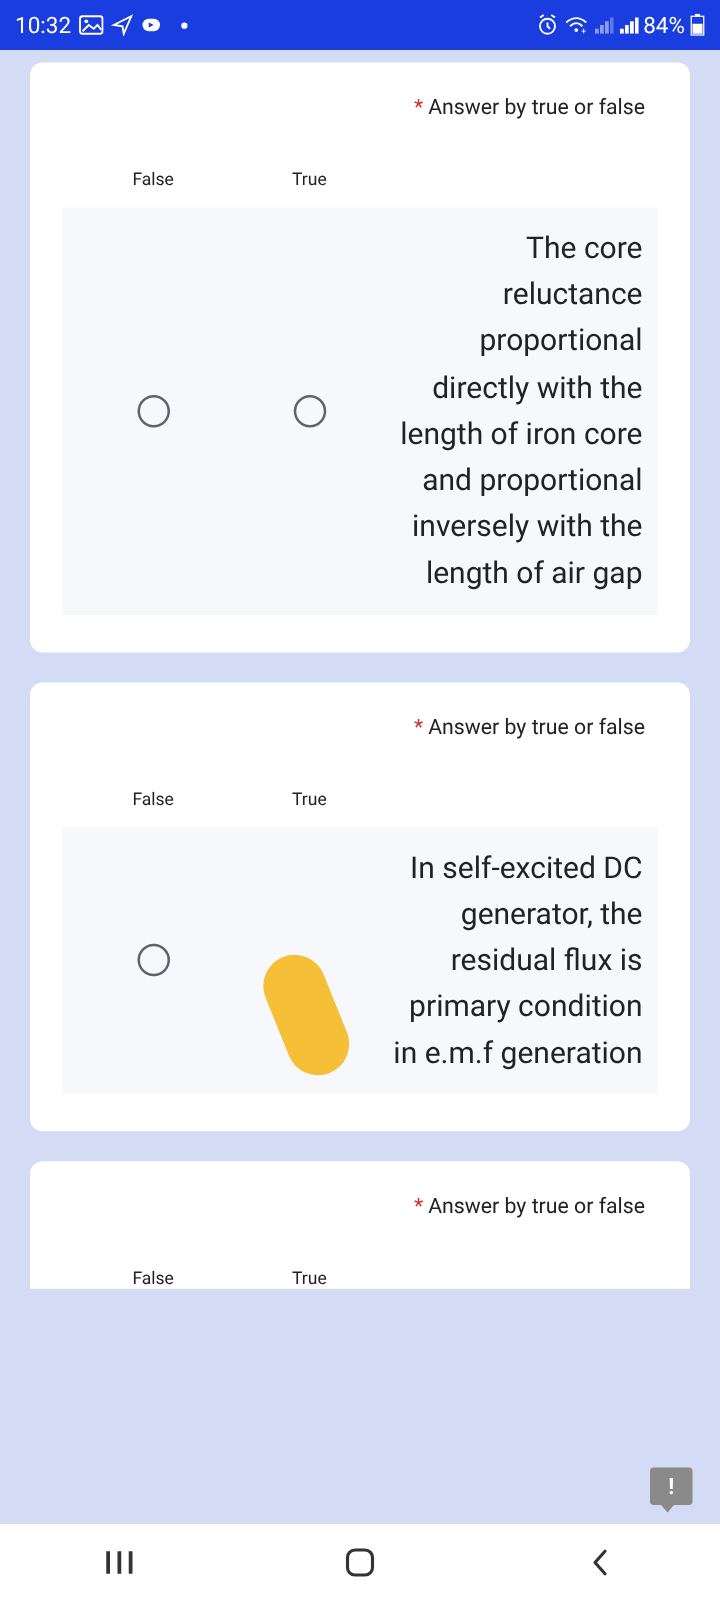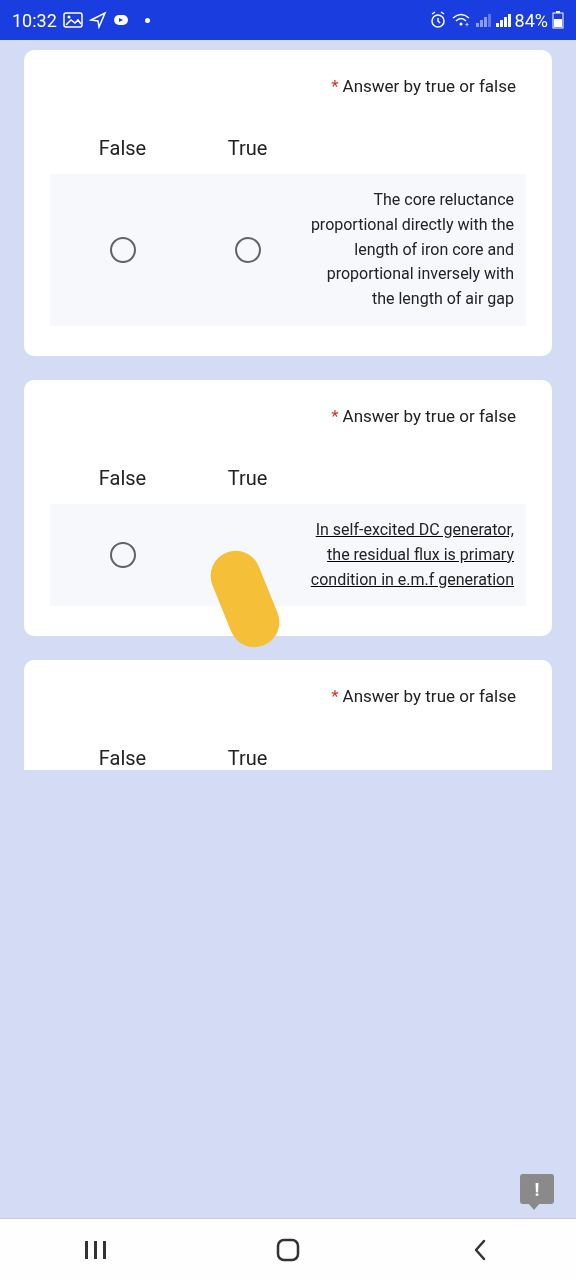--- a/index.html
+++ b/index.html
@@ -64,21 +64,21 @@
     color: #d93025;
     margin-right: 4px;
   }
   .headers {
     display: flex;
     margin-bottom: 14px;
   }
   .hcol {
     width: 125px;
     text-align: center;
-    font-size: 20px;
+    font-size: 14px;
     color: #222;
   }
   .hcol:first-child {
     margin-left: 10px;
   }
   .answer-row {
     background: #f7f8fb;
     display: flex;
     align-items: center;
     padding: 14px 10px 14px 0;
@@ -95,21 +95,21 @@
   .radio {
     width: 26px;
     height: 26px;
     border: 2px solid #5f6368;
     border-radius: 50%;
     display: block;
   }
   .stmt-col {
     flex: 1;
     text-align: right;
-    font-size: 16px;
+    font-size: 24px;
     color: #222;
     line-height: 1.55;
     padding-right: 2px;
   }
   .annot {
     position: absolute;
     width: 50px;
     height: 100px;
     background: #f5c038;
     border-radius: 28px;
@@ -261,21 +261,21 @@
   </div>
 
   <div class="card" style="position:relative;">
     <div class="q-title">
       <span class="req">*</span><span>Answer by true or false</span>
     </div>
     <div class="headers">
       <div class="hcol">False</div>
       <div class="hcol">True</div>
     </div>
-    <div class="answer-row" style="position:relative;text-decoration:underline;">
+    <div class="answer-row" style="position:relative;">
       <div class="radio-col">
           <span class="radio"></span>
         </div>
       <div class="radio-col" style="position:relative;">
         <div class="annot" style="left:35px;top:-6px;"></div>
       </div>
       <div class="stmt-col">In self-excited DC generator, the residual flux is primary condition in e.m.f generation</div>
     </div>
   </div>
 

